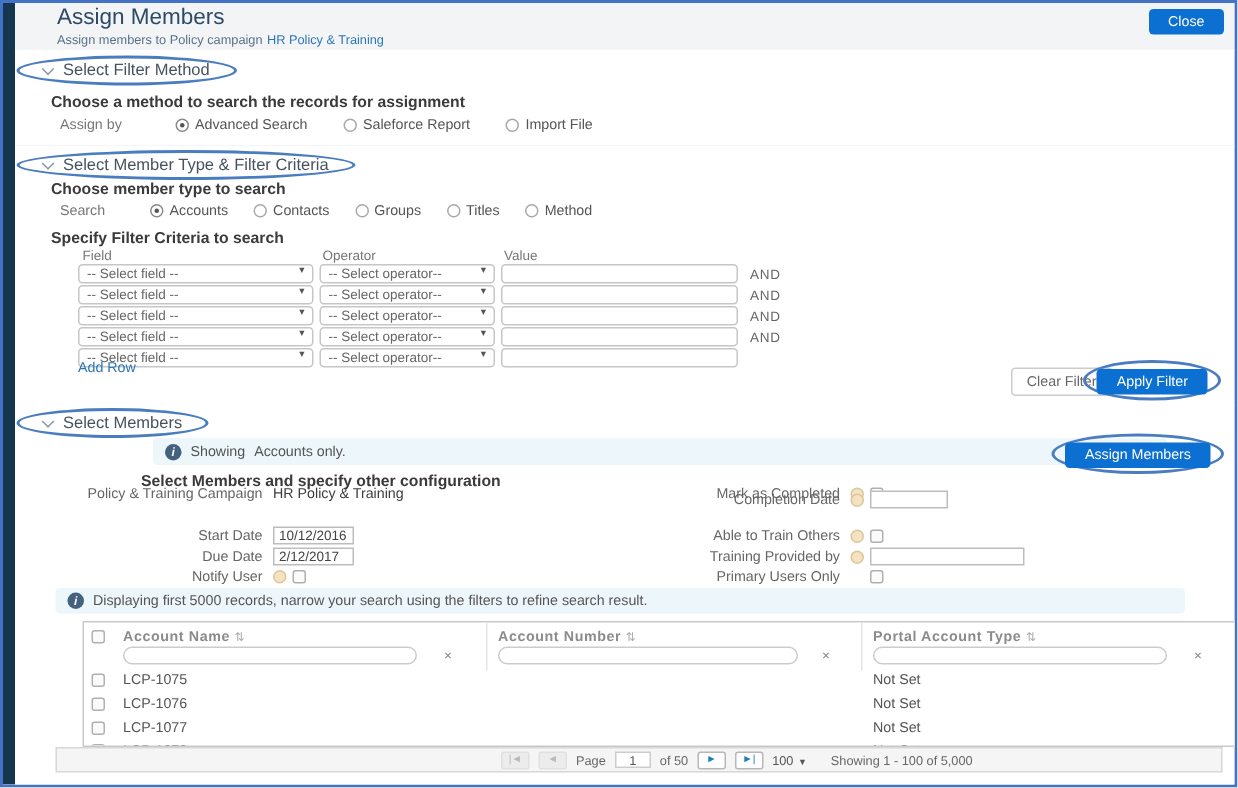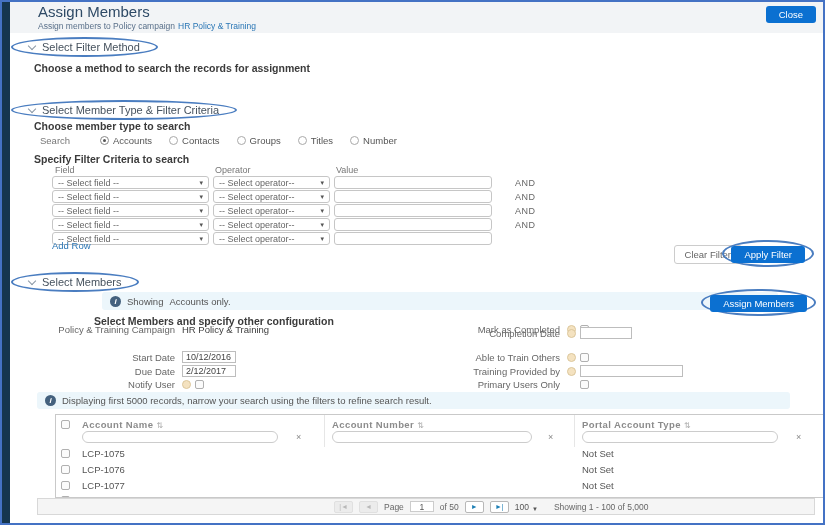--- a/index.html
+++ b/index.html
@@ -30,26 +30,26 @@
   .row-label{color:#777;}
   .radio{display:inline-block;width:9px;height:9px;border:1px solid #a9a9a9;border-radius:50%;background:#fff;
          box-sizing:border-box;position:relative;flex:0 0 auto;}
   .radio.on{border-color:#8a8a8a;}
   .radio.on::after{content:"";position:absolute;left:2px;top:2px;width:3px;height:3px;border-radius:50%;background:#555;}
   .ritem{display:inline-flex;align-items:center;gap:4px;cursor:pointer;}
   
   .fgrid{position:absolute;left:42px;top:68px;width:520px;}
   .collbl{position:absolute;top:0;font-size:9px;color:#777;}
   .frow-f{position:absolute;display:flex;align-items:center;height:13px;}
-  .selbox{display:flex;align-items:center;justify-content:space-between;height:13px;box-sizing:border-box;
+  .selbox{display:flex;align-items:flex-start;justify-content:space-between;height:13px;box-sizing:border-box;
           border:1px solid #c6c6c6;border-radius:3px;background:#fff;font-size:9px;color:#666;padding:0 5px;cursor:pointer;}
   .caret{font-size:7px;color:#555;line-height:1;}
   .vinput{height:13px;box-sizing:border-box;border:1px solid #c6c6c6;border-radius:3px;background:#fff;
           font-size:9px;padding:0 4px;font-family:inherit;color:#444;}
-  .and{font-size:9px;color:#666;letter-spacing:.5px;margin-left:23px;}
+  .and{font-size:9px;color:#666;letter-spacing:.5px;margin-left:8px;}
   .addrow{position:absolute;left:42px;top:143px;font-size:9.5px;color:#2a76b5;text-decoration:none;}
   .clear-btn{position:absolute;right:81px;top:148px;}
   .oval-wrap{position:absolute;border:2px solid #4a7dc0;border-radius:50%;padding:2px 7px;display:inline-block;}
   .apply-wrap{right:9px;top:143px;}
   .assign-wrap{right:7px;top:19px;}
   
   .banner{position:absolute;background:#ecf6fb;border-radius:3px;display:flex;align-items:center;gap:6px;
           padding-left:8px;box-sizing:border-box;font-size:9.5px;color:#555;}
   .info-i{display:inline-flex;align-items:center;justify-content:center;width:11px;height:11px;border-radius:50%;
           background:#44617e;color:#fff;font-size:8px;font-style:italic;font-weight:bold;flex:0 0 auto;}
@@ -112,20 +112,35 @@
     </div>
     <button class="btn btn-primary close-btn">Close</button>
   </div>
 
   <div class="sec sec1">
     <span class="oval-title" style="left:1px;top:4px;">
       <i class="chev"></i>
       <span>Select Filter Method</span>
     </span>
     <div class="sec-h" style="left:24px;top:29px;">Choose a method to search the records for assignment</div>
+    <div class="inline-row" style="left:30px;top:45px;gap:24px;">
+      <span class="row-label" style="width:53px;">Assign by</span>
+      <span class="ritem">
+          <span class="radio on"></span>
+          <span>Advanced Search</span>
+        </span>
+      <span class="ritem">
+          <span class="radio"></span>
+          <span>Saleforce Report</span>
+        </span>
+      <span class="ritem">
+          <span class="radio"></span>
+          <span>Import File</span>
+        </span>
+    </div>
   </div>
 
   <div class="sec sec2">
     <span class="oval-title" style="left:1px;top:3px;">
       <i class="chev"></i>
       <span>Select Member Type &amp; Filter Criteria</span>
     </span>
     <div class="sec-h" style="left:24px;top:23px;">Choose member type to search</div>
     <div class="inline-row" style="left:30px;top:38px;gap:17px;">
       <span class="row-label" style="width:43px;">Search</span>
@@ -140,21 +155,21 @@
       <span class="ritem">
           <span class="radio"></span>
           <span>Groups</span>
         </span>
       <span class="ritem">
           <span class="radio"></span>
           <span>Titles</span>
         </span>
       <span class="ritem">
           <span class="radio"></span>
-          <span>Number</span>
+          <span>Method</span>
         </span>
     </div>
     <div class="sec-h" style="left:24px;top:56px;">Specify Filter Criteria to search</div>
 
     <div class="fgrid">
       <span class="collbl" style="left:3px;">Field</span>
       <span class="collbl" style="left:163px;">Operator</span>
       <span class="collbl" style="left:284px;">Value</span>
 
       <div class="frow-f" style="top:11px;">

